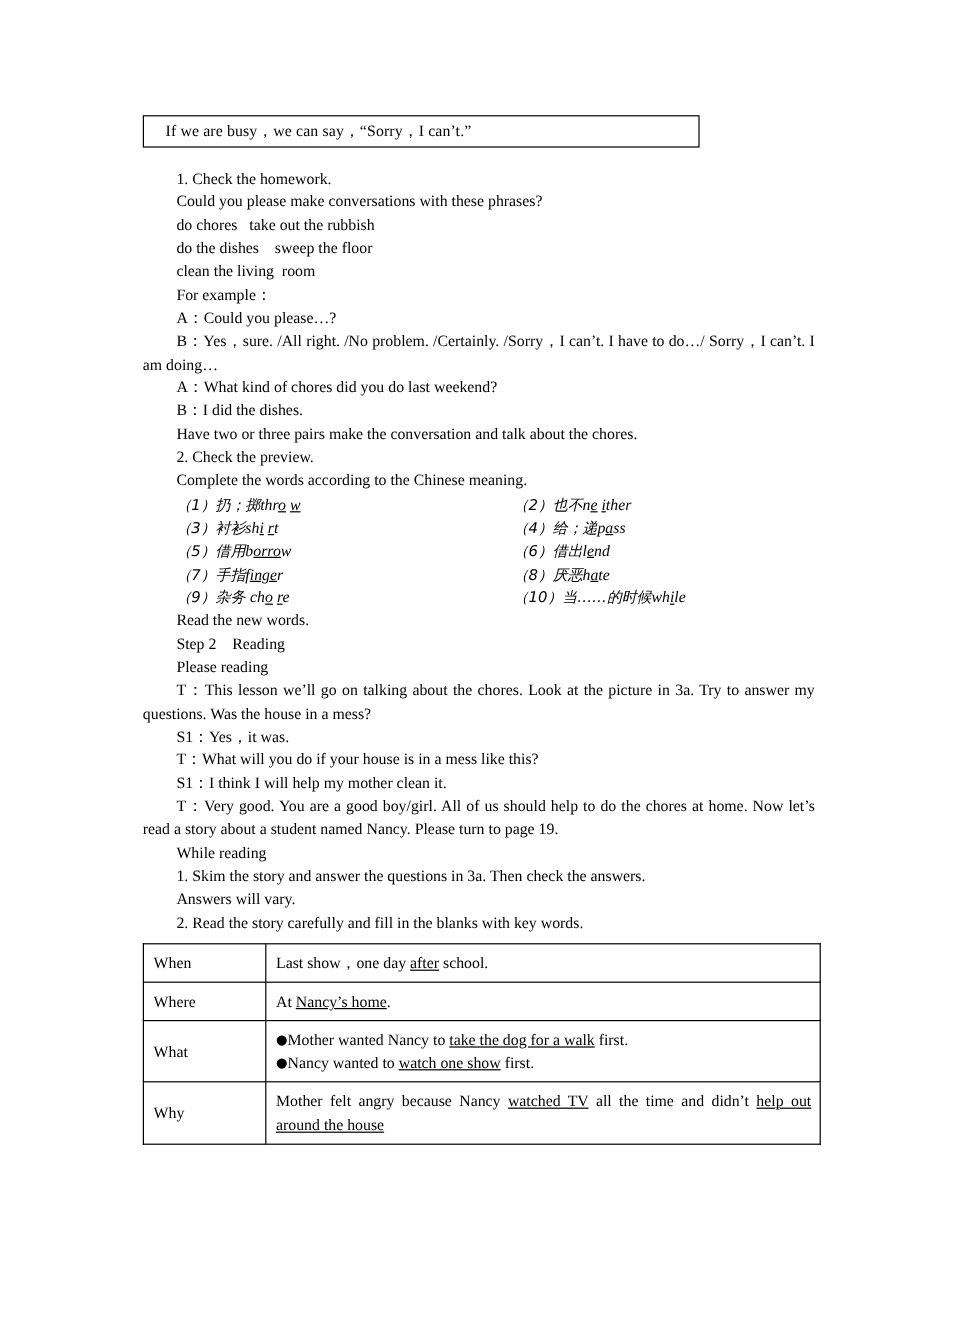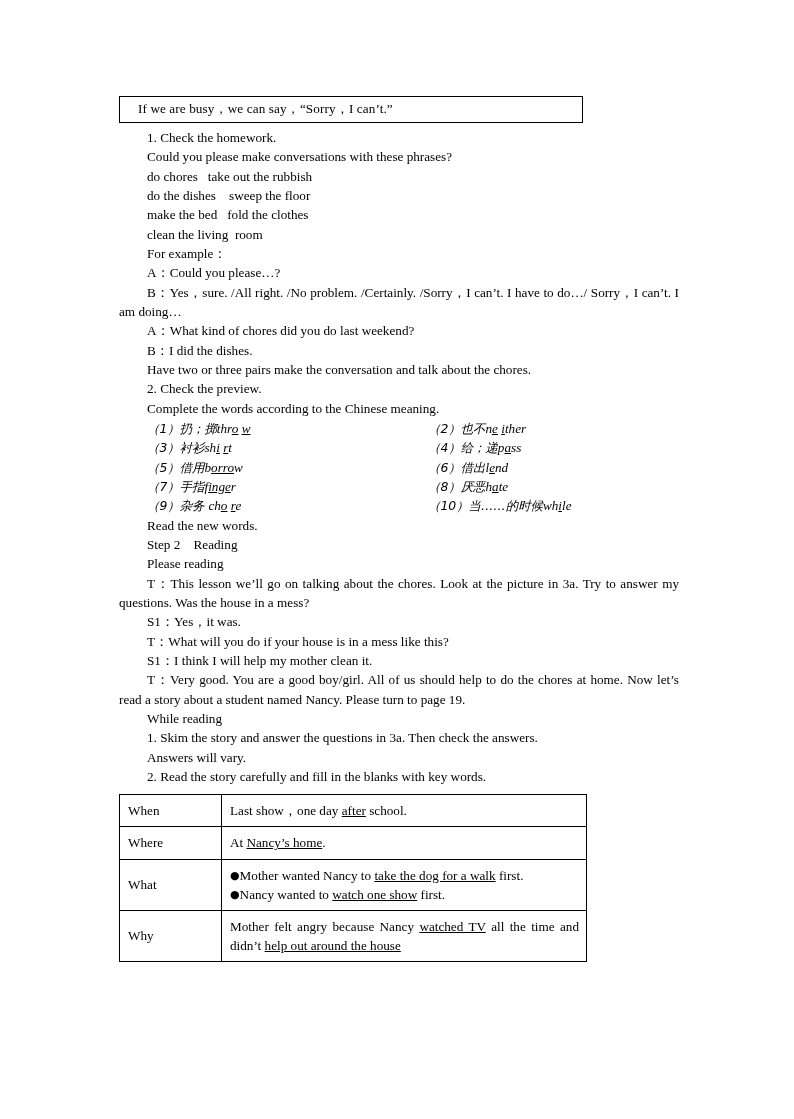--- a/index.html
+++ b/index.html
@@ -28,21 +28,21 @@
     width: 464px;
     border: 1px solid #000;
     padding: 4px 6px 5px 18px;
     font-size: 13.2px;
     line-height: 1.22;
     letter-spacing: .1px;
   }
 
   
   .body-block {
-    margin-top: 5px;
+    margin-top: 16px;
     font-size: 13.2px;
     line-height: 1.465;
   }
   .ln {
     text-indent: 28px;
     text-align: justify;
     white-space: normal;
   }
   .ln.b { font-weight: normal; }
   .ln.nowrapline { white-space: pre; }
@@ -63,21 +63,21 @@
   }
   .vocab-cell.left  { width: 281px; }
   .vocab-cell.right { width: 279px; }
   .cjk { font-family: "DejaVu Sans", "Liberation Sans", sans-serif; font-size: 12.4px; }
   u { text-decoration: underline; text-underline-offset: 1px; }
 
   
   .story-table {
     margin-top: 8px;
     border-collapse: collapse;
-    width: 468px;
+    width: 565px;
     table-layout: fixed;
     font-size: 13.2px;
   }
   .story-table td {
     border: 1px solid #000;
     vertical-align: middle;
     padding: 6px 7px 6px 8px;
     line-height: 1.45;
   }
   .story-table td.label { width: 86px; }
@@ -98,21 +98,20 @@
 
 <div class="page">
 
   <div class="boxed-line">If we are busy，we can say，“Sorry，I can’t.”</div>
 
   <div class="body-block">
     <div class="ln">1. Check the homework.</div>
     <div class="ln">Could you please make conversations with these phrases?</div>
     <div class="ln nowrapline">do chores   take out the rubbish</div>
     <div class="ln nowrapline">do the dishes    sweep the floor</div>
-    <div class="ln nowrapline">make the bed   fold the clothes</div>
     <div class="ln nowrapline">clean the living  room</div>
     <div class="ln">For example：</div>
     <div class="ln">A：Could you please…?</div>
     <div class="ln">B：Yes，sure. /All right. /No problem. /Certainly. /Sorry，I can’t. I have to do…/ Sorry，I can’t. I am doing…</div>
     <div class="ln">A：What kind of chores did you do last weekend?</div>
     <div class="ln">B：I did the dishes.</div>
     <div class="ln">Have two or three pairs make the conversation and talk about the chores.</div>
     <div class="ln">2. Check the preview.</div>
     <div class="ln">Complete the words according to the Chinese meaning.</div>
   </div>

